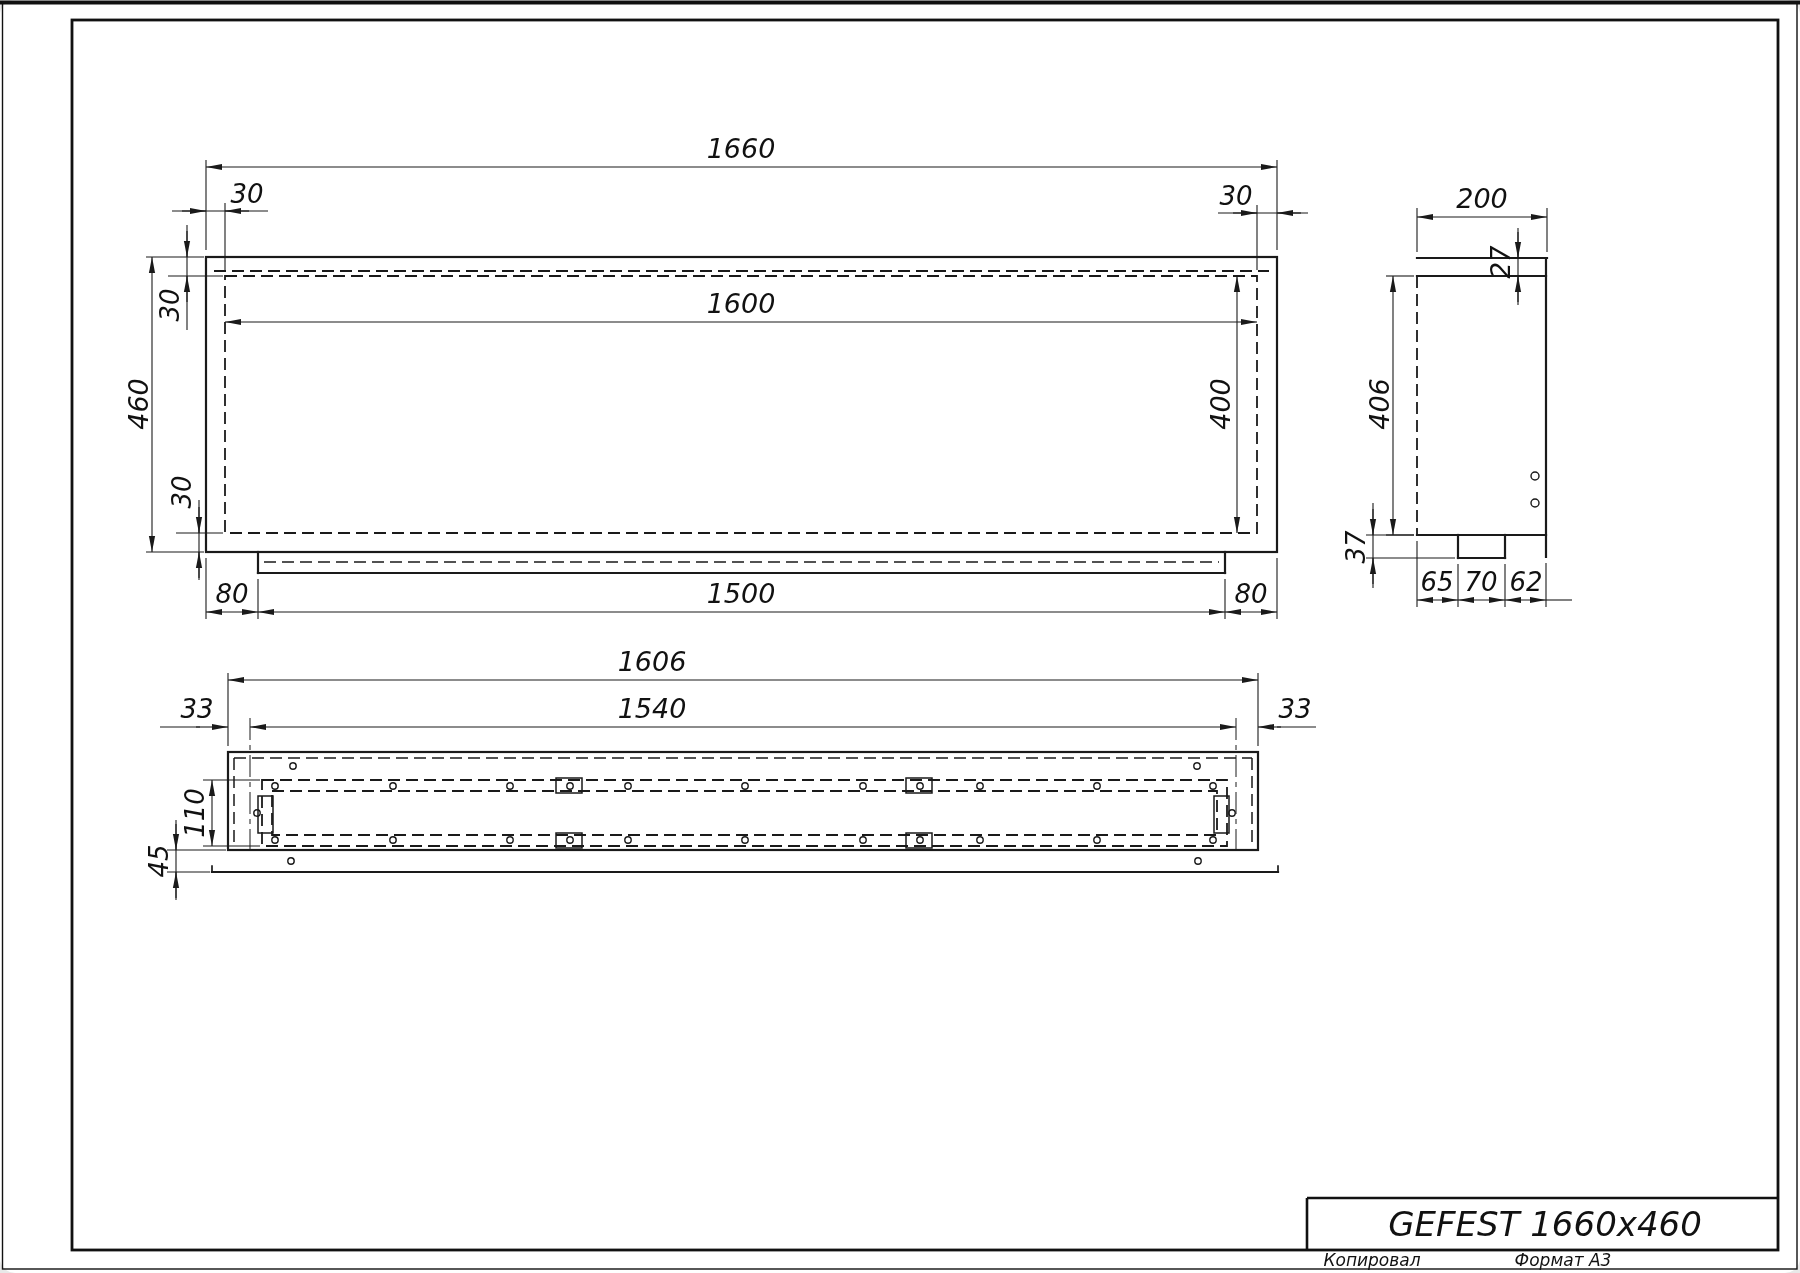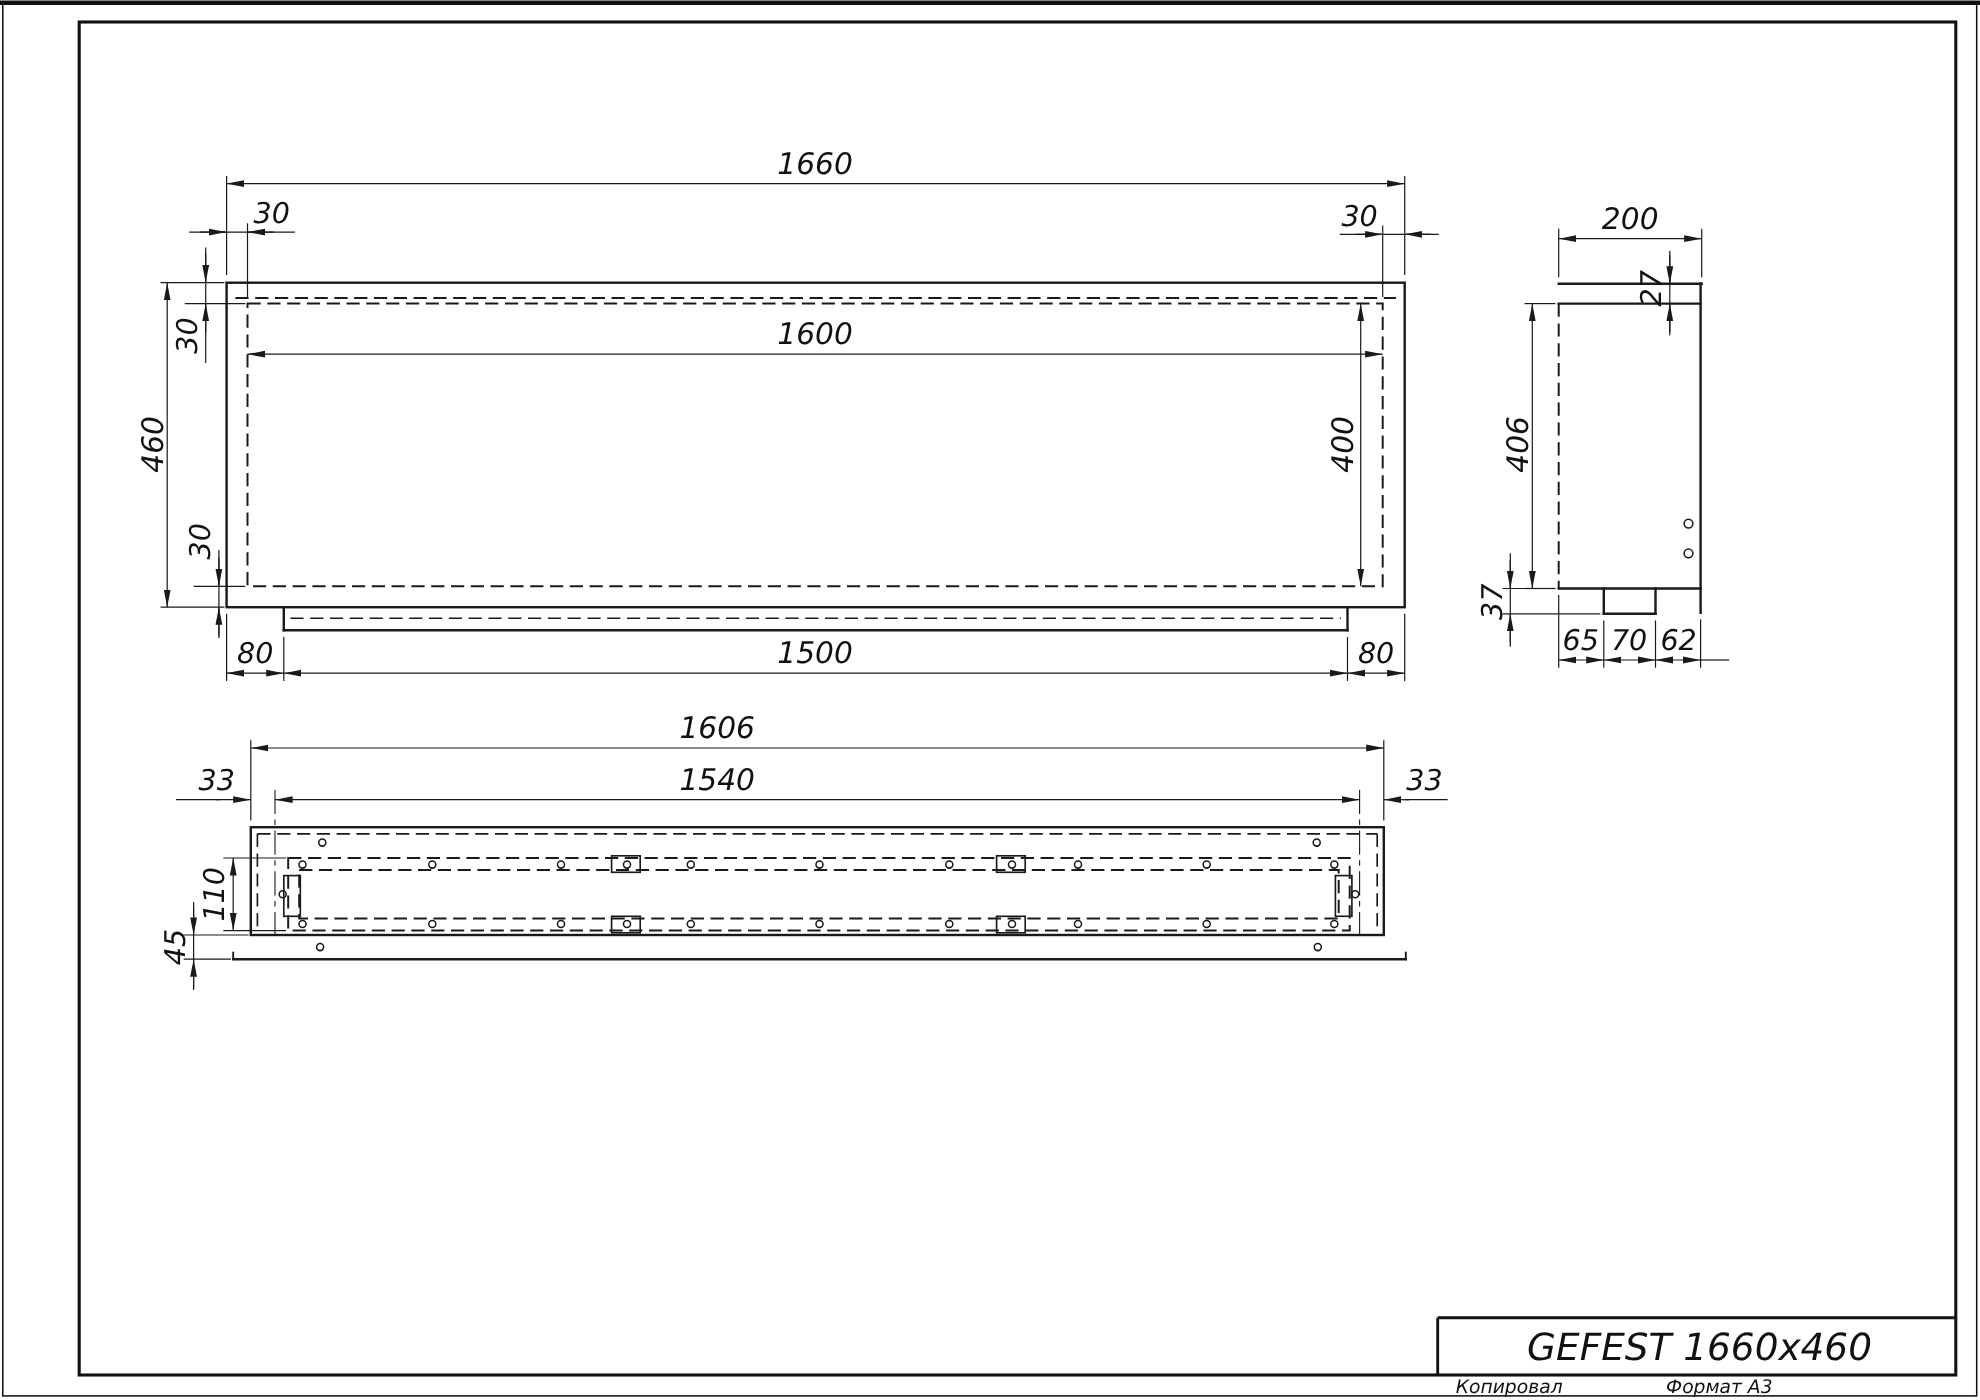--- a/index.html
+++ b/index.html
@@ -1,17 +1,17 @@
 <!DOCTYPE html>
 <html><head>
 <meta charset="utf-8">
 <style>
   html,body{margin:0;padding:0;background:#e8e8e8;}
   .sheet{position:relative;width:1800px;height:1273px;background:#ffffff;margin:0 auto;
-         font-family:"DejaVu Sans",sans-serif;}
+         font-family:"DejaVu Sans",sans-serif;border-radius:15px;}
   svg{display:block}
   .ol{stroke:#1a1a1a;stroke-width:2.2;fill:none;stroke-linecap:square;}
   .ol2{stroke:#1a1a1a;stroke-width:1.7;fill:none;stroke-linecap:square;}
   .hid{stroke:#1a1a1a;stroke-width:1.8;fill:none;stroke-dasharray:12 6;stroke-linecap:butt;}
   .hid2{stroke:#1a1a1a;stroke-width:1.5;fill:none;stroke-dasharray:12 6;}
   .cl{stroke:#1a1a1a;stroke-width:1;fill:none;stroke-dasharray:22 5 5 5;}
   .thin{stroke:#1a1a1a;stroke-width:1.1;fill:none;stroke-linecap:butt;}
   .frame{stroke:#111;fill:none;}
   .hole{stroke:#1a1a1a;stroke-width:1.4;fill:none;}
   .clip{stroke:#1a1a1a;stroke-width:1.5;fill:none;}

